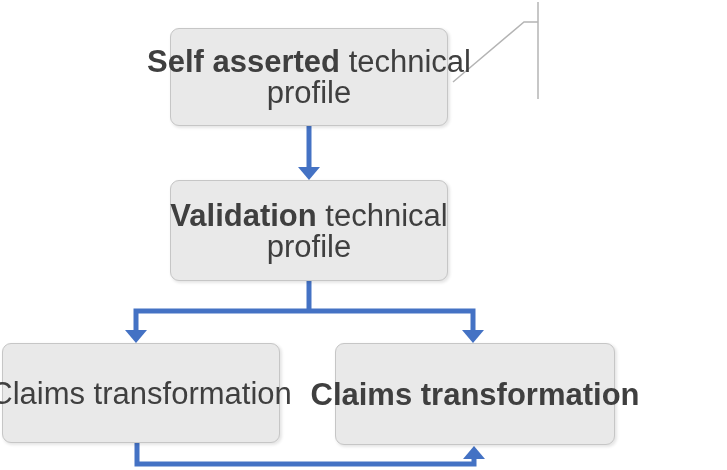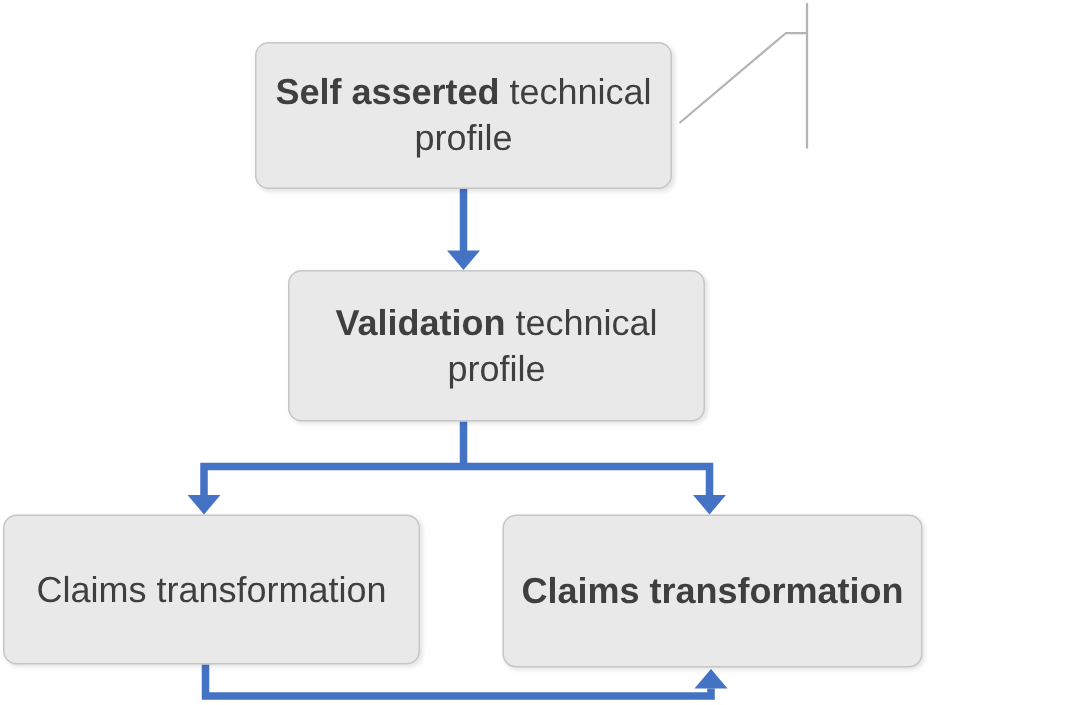--- a/index.html
+++ b/index.html
@@ -18,21 +18,21 @@
     position: absolute;
     background: var(--box-fill, #e9e9e9);
     border: 1px solid var(--box-border, #c6c6c6);
     border-radius: 9px;
     display: flex;
     flex-direction: column;
     justify-content: center;
     align-items: center;
     text-align: center;
     color: var(--text-color, #3f3f3f);
-    font-size: 24px;
+    font-size: 31px;
     line-height: 31px;
     box-shadow: 1.5px 1.5px 3px rgba(0,0,0,0.10);
   }
   .node .bold { font-weight: bold; }
   .node .line { white-space: nowrap; }
 
   .overlay {
     position: absolute;
     left: 0;
     top: 0;
@@ -75,21 +75,21 @@
 
     <path class="blue-line" d="M137,443 L137,464 L474,464 L474,459"></path>
     <polygon class="blue-head" points="463,459 485,459 474,446"></polygon>
   </svg>
 
   <div class="node" style="left:170px; top:28px; width:278px; height:98px;">
     <div class="line"><span class="bold">Self asserted</span><span> technical</span></div>
     <div class="line">profile</div>
   </div>
 
-  <div class="node" style="left:170px; top:180px; width:278px; height:101px;margin-left:22px;">
+  <div class="node" style="left:170px; top:180px; width:278px; height:101px;">
     <div class="line"><span class="bold">Validation</span><span> technical</span></div>
     <div class="line">profile</div>
   </div>
 
   <div class="node" style="left:2px; top:343px; width:278px; height:100px;">
     <div class="line">Claims transformation</div>
   </div>
 
   <div class="node" style="left:335px; top:343px; width:280px; height:102px;">
     <div class="line bold">Claims transformation</div>

